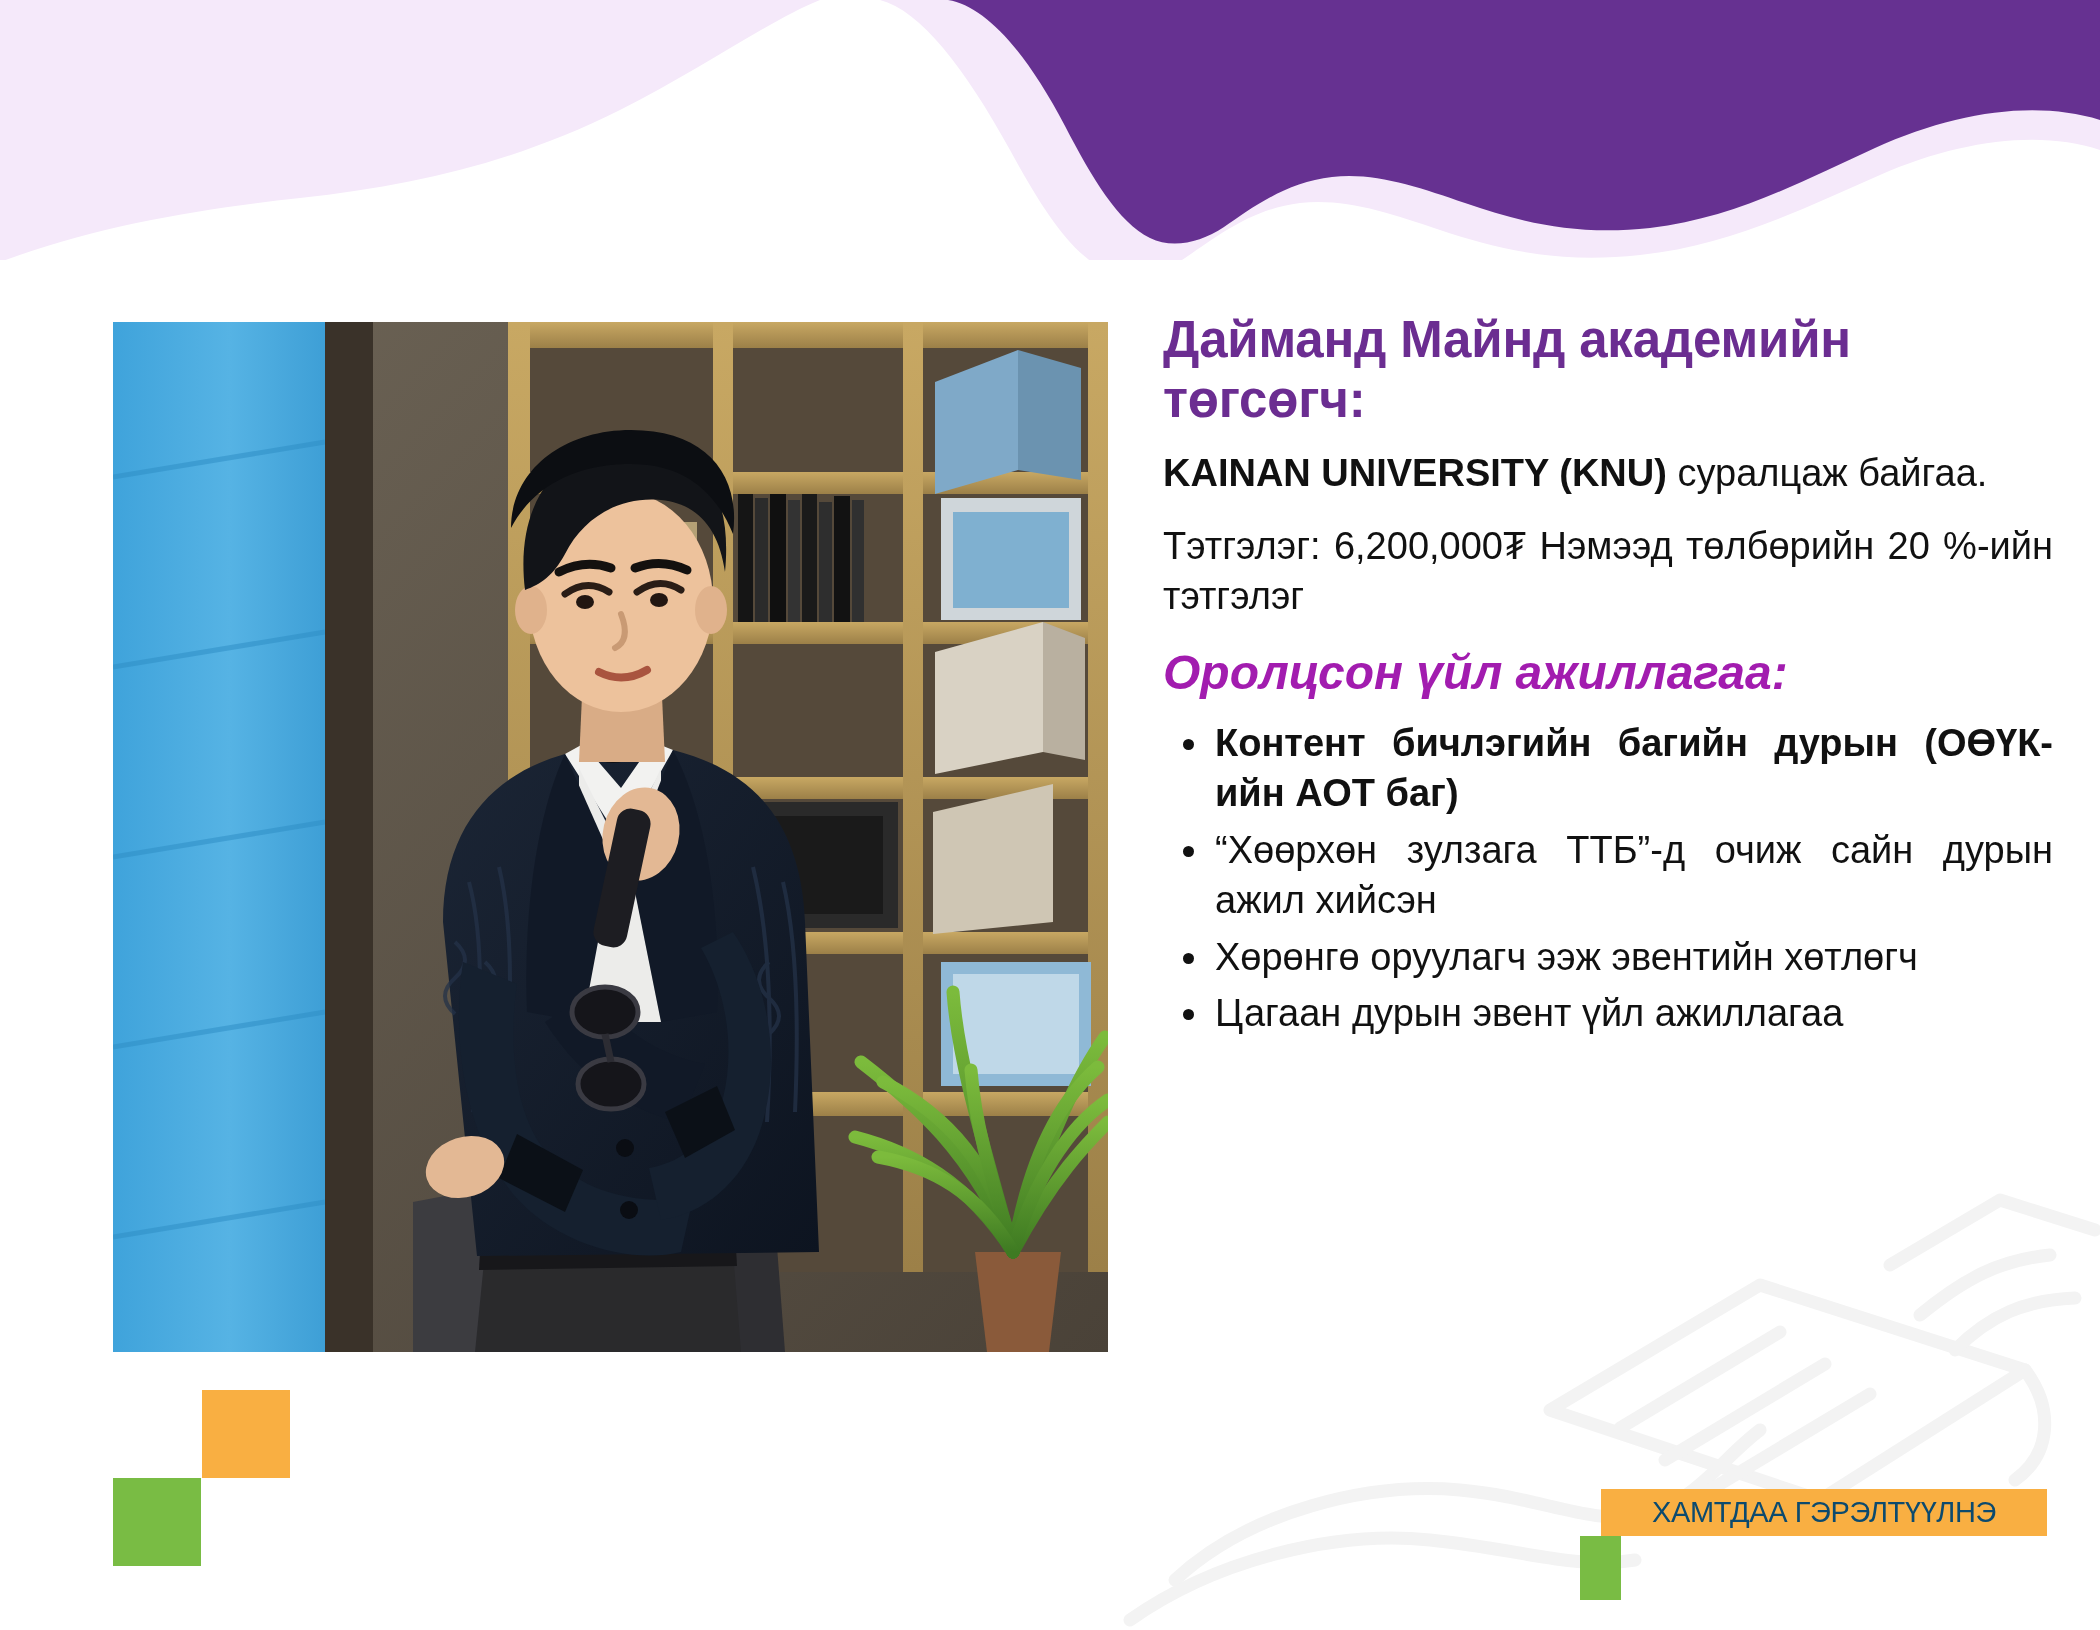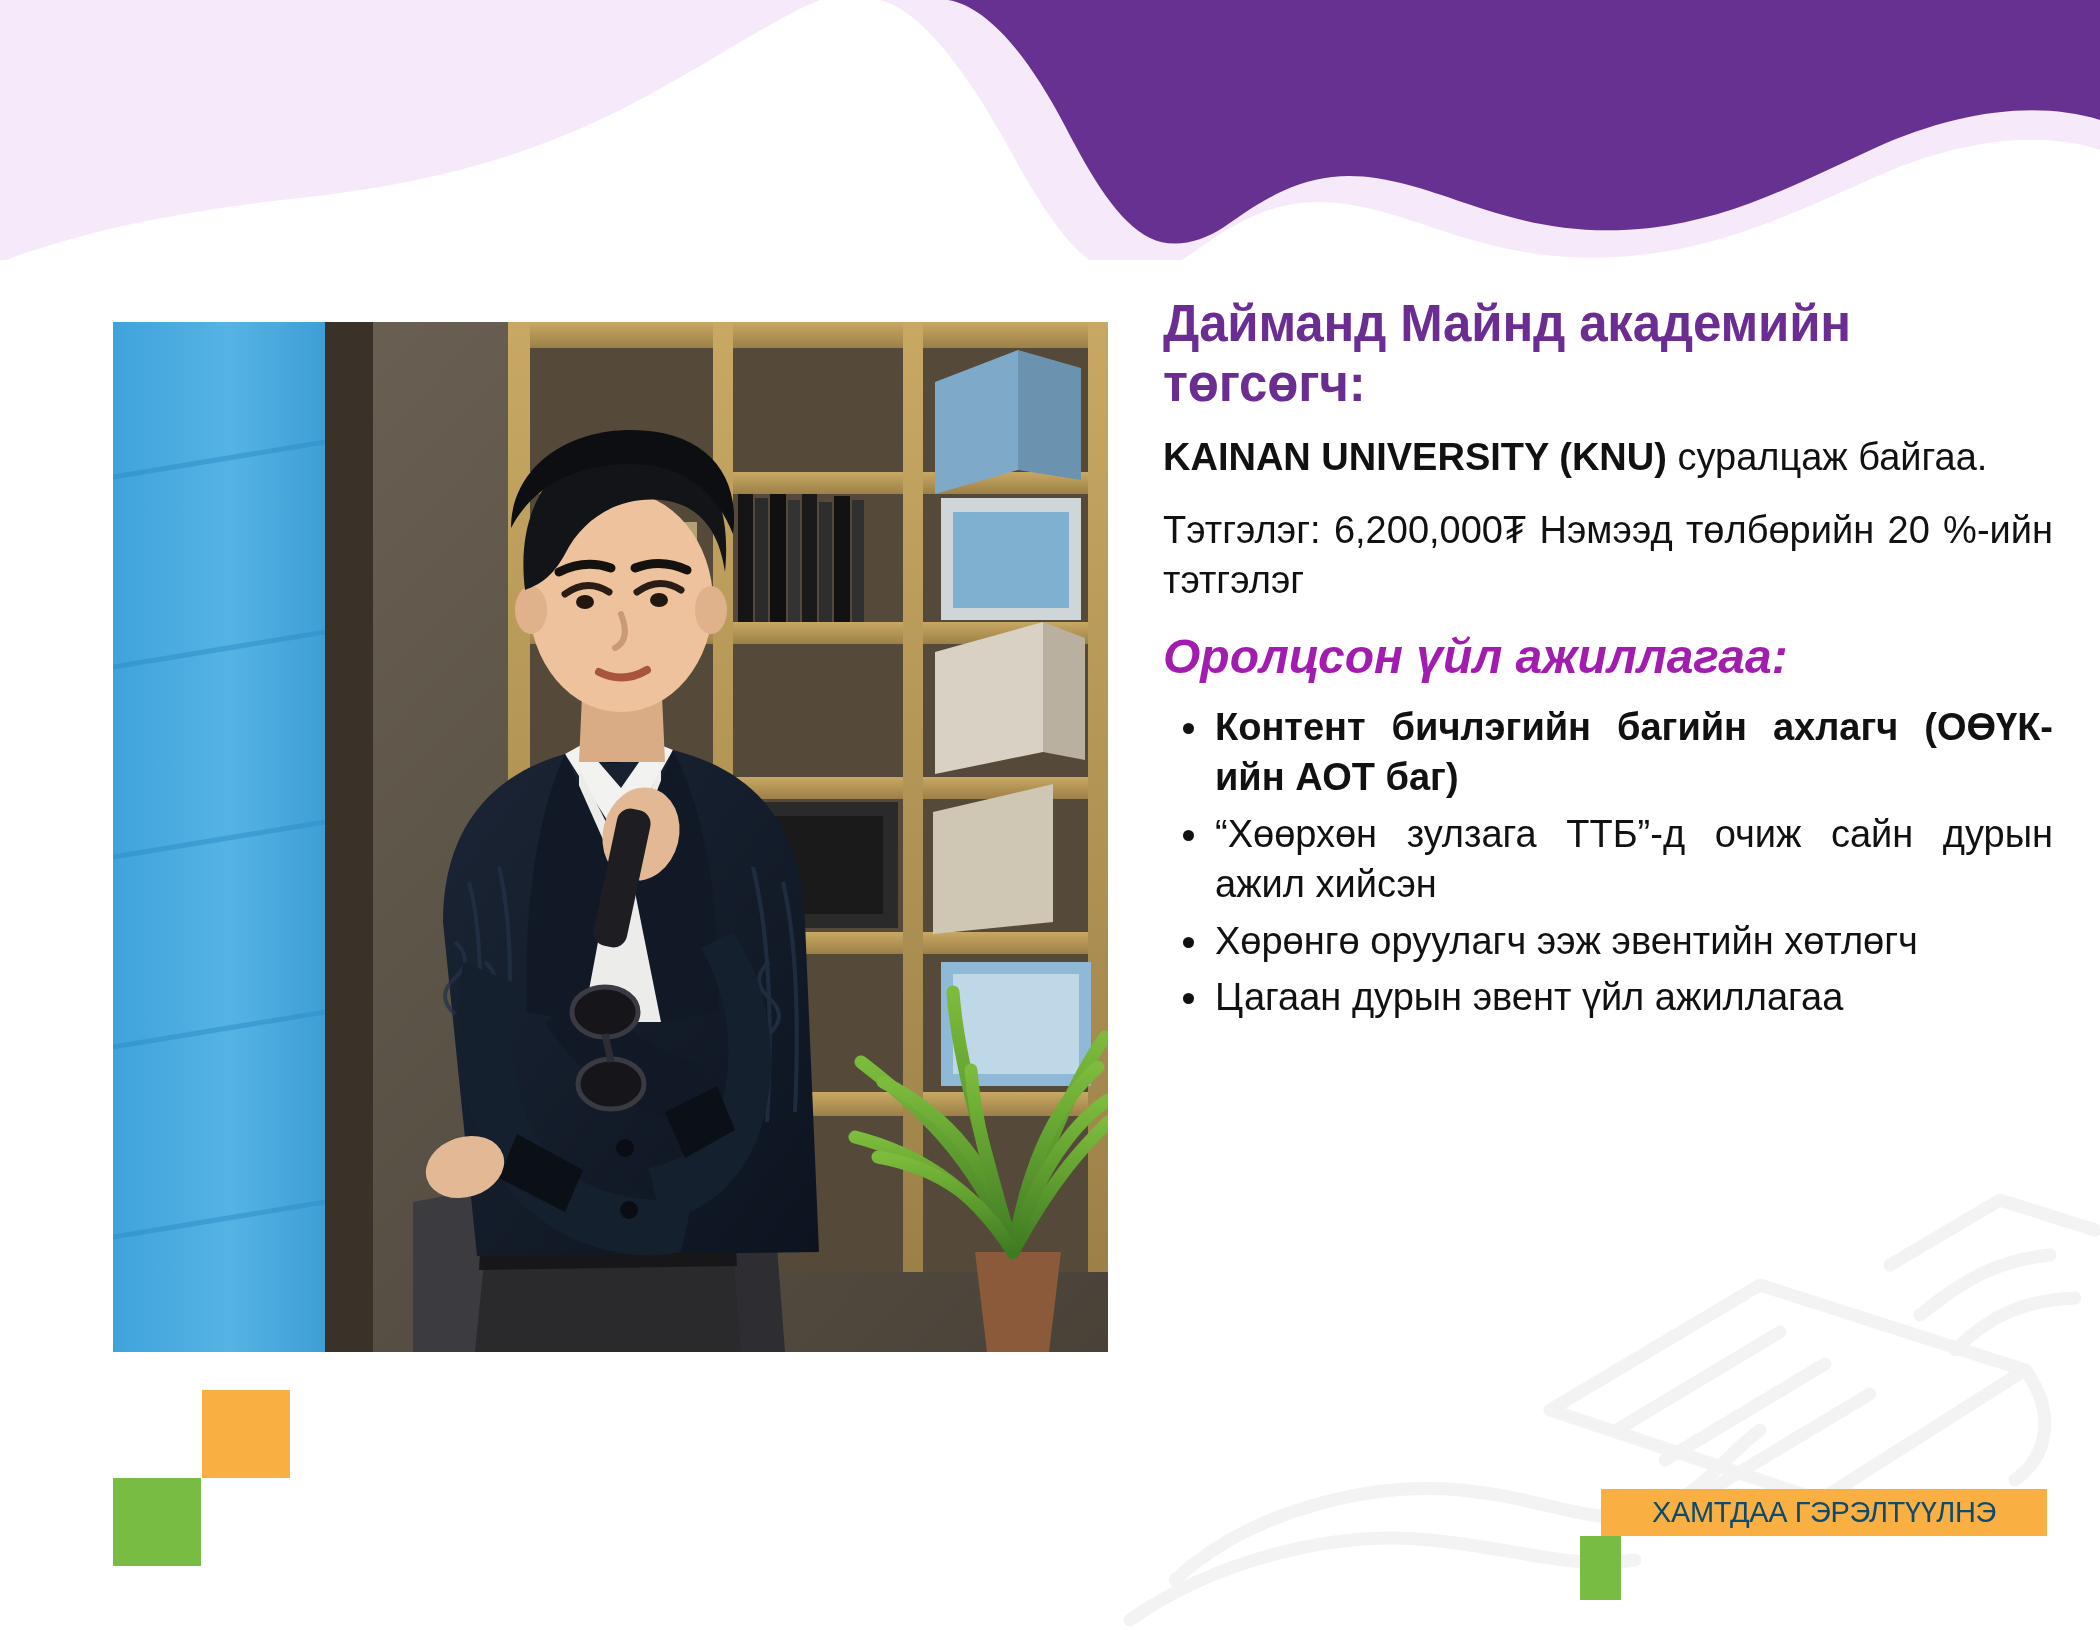--- a/index.html
+++ b/index.html
@@ -49,21 +49,21 @@
     height: 1030px;
     overflow: hidden;
     background: #2b2b2b;
   }
   .photo-frame svg { display: block; width: 100%; height: 100%; }
 
   
   .content {
     position: absolute;
     left: 1163px;
-    top: 294px;
+    top: 310px;
     width: 890px;
   }
 
   .heading {
     color: #6B2D91;
     font-size: 51px;
     font-weight: bold;
     line-height: 1.18;
     letter-spacing: -0.2px;
     margin-bottom: 18px;
@@ -401,21 +401,21 @@
 
     <div class="body-para bold-lead">
       <b>KAINAN UNIVERSITY (KNU)</b><span> суралцаж байгаа.</span>
     </div>
 
     <div class="body-para">Тэтгэлэг: 6,200,000₮ Нэмээд төлбөрийн 20 %-ийн тэтгэлэг</div>
 
     <div class="subheading">Оролцсон үйл ажиллагаа:</div>
 
     <ul class="activities">
-      <li class="strong">Контент бичлэгийн багийн ахлагч (ОӨҮК-ийн АОТ баг)</li>
+      <li class="strong">Контент бичлэгийн багийн дурын (ОӨҮК-ийн АОТ баг)</li>
       <li>“Хөөрхөн зулзага ТТБ”-д очиж сайн дурын ажил хийсэн</li>
       <li>Хөрөнгө оруулагч ээж эвентийн хөтлөгч</li>
       <li>Цагаан дурын эвент үйл ажиллагаа</li>
     </ul>
   </div>
 
   <div class="sq sq-orange"></div>
   <div class="sq sq-green"></div>
 
   <div class="footer-banner">

